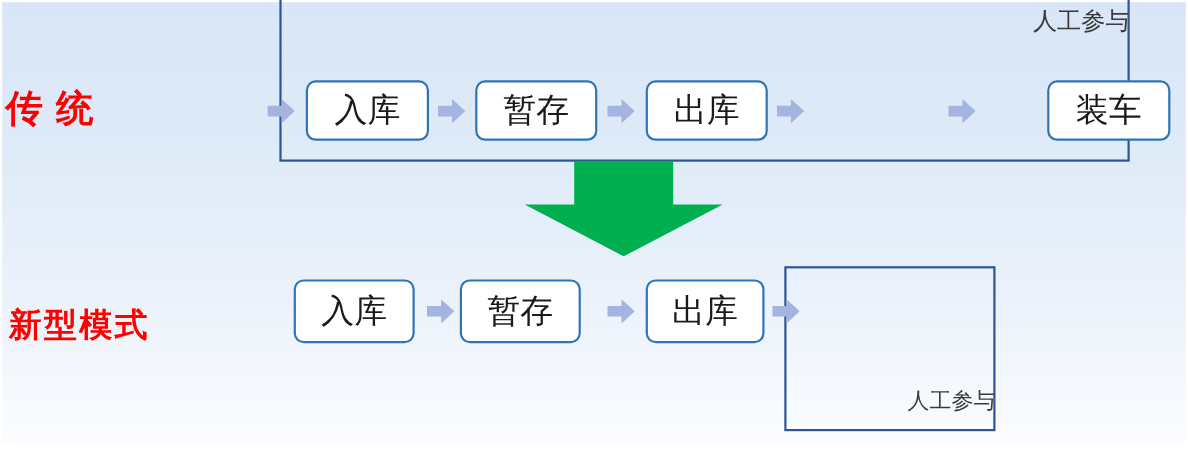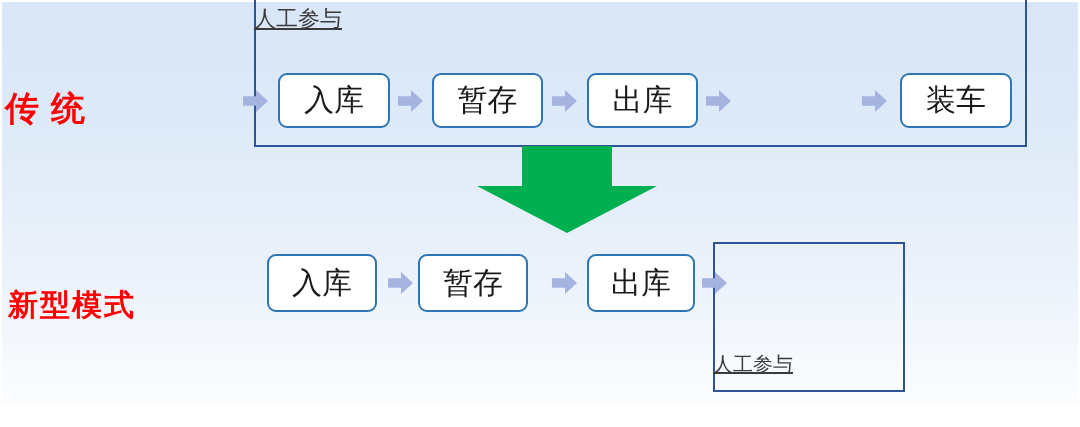--- a/index.html
+++ b/index.html
@@ -29,23 +29,22 @@
     border: 2px solid #2F5496;
     background: transparent;
     box-sizing: border-box;
     z-index: 1;
   }
   .zone-top   { left: 254px; top: -6px; width: 773px; height: 153px; }
   .zone-bottom{ left: 713px; top: 242px; width: 192px; height: 150px; }
   .zone-label {
     position: absolute;
     color: #3B3B3B;
-    text-align: left;
+    text-align: right;
     z-index: 2;
-    text-decoration: underline;
   }
   .zone-label-top    { left: 254px; top: 4px;  width: 773px; font-size: 22px; }
   .zone-label-bottom { left: 713px; top: 351px; width: 192px; font-size: 20px; }
   
   .box {
     position: absolute;
     background: #ffffff;
     border: 2px solid #2E75B6;
     border-radius: 9px;
     box-sizing: border-box;
@@ -77,21 +76,20 @@
     clip-path: polygon(25% 0, 75% 0, 75% 46%, 100% 46%, 50% 100%, 0 46%, 25% 46%);
     z-index: 4;
   }
   
   .row-label {
     position: absolute;
     color: #FF0000;
     font-weight: bold;
     z-index: 2;
     white-space: nowrap;
-    margin-top: 10px;
   }
   .row-label-top    { left: 5px; top: 76px;  font-size: 34px; letter-spacing: 12px; }
   .row-label-bottom { left: 8px; top: 275px; font-size: 30px; letter-spacing: 2px; }
 </style>
 </head>
 <body>
 
 <div class="canvas">
   <div class="bg"></div>
 
@@ -100,21 +98,21 @@
   <div class="row-label row-label-top">传统</div>
 
   <div class="harrow" style="left:243px; top:90px;"></div>
   <div class="box" style="left:278px; top:73px; width:112px; height:55px;">入库</div>
   <div class="harrow" style="left:398px; top:90px;"></div>
   <div class="box" style="left:432px; top:73px; width:111px; height:55px;">暂存</div>
   <div class="harrow" style="left:552px; top:90px;"></div>
   <div class="box" style="left:587px; top:73px; width:111px; height:55px;">出库</div>
   <div class="harrow" style="left:706px; top:90px;"></div>
   <div class="harrow" style="left:862px; top:90px;"></div>
-  <div class="box" style="left:900px; top:73px; width:112px; height:55px;">装车</div>
+  <div class="box" style="left:952px; top:73px; width:112px; height:55px;">装车</div>
 
   <div class="garrow"></div>
 
   <div class="zone zone-bottom"></div>
   <div class="zone-label zone-label-bottom">人工参与</div>
   <div class="row-label row-label-bottom">新型模式</div>
 
   <div class="box" style="left:267px; top:254px; width:110px; height:58px;">入库</div>
   <div class="harrow" style="left:388px; top:272px;"></div>
   <div class="box" style="left:418px; top:254px; width:110px; height:58px;">暂存</div>

